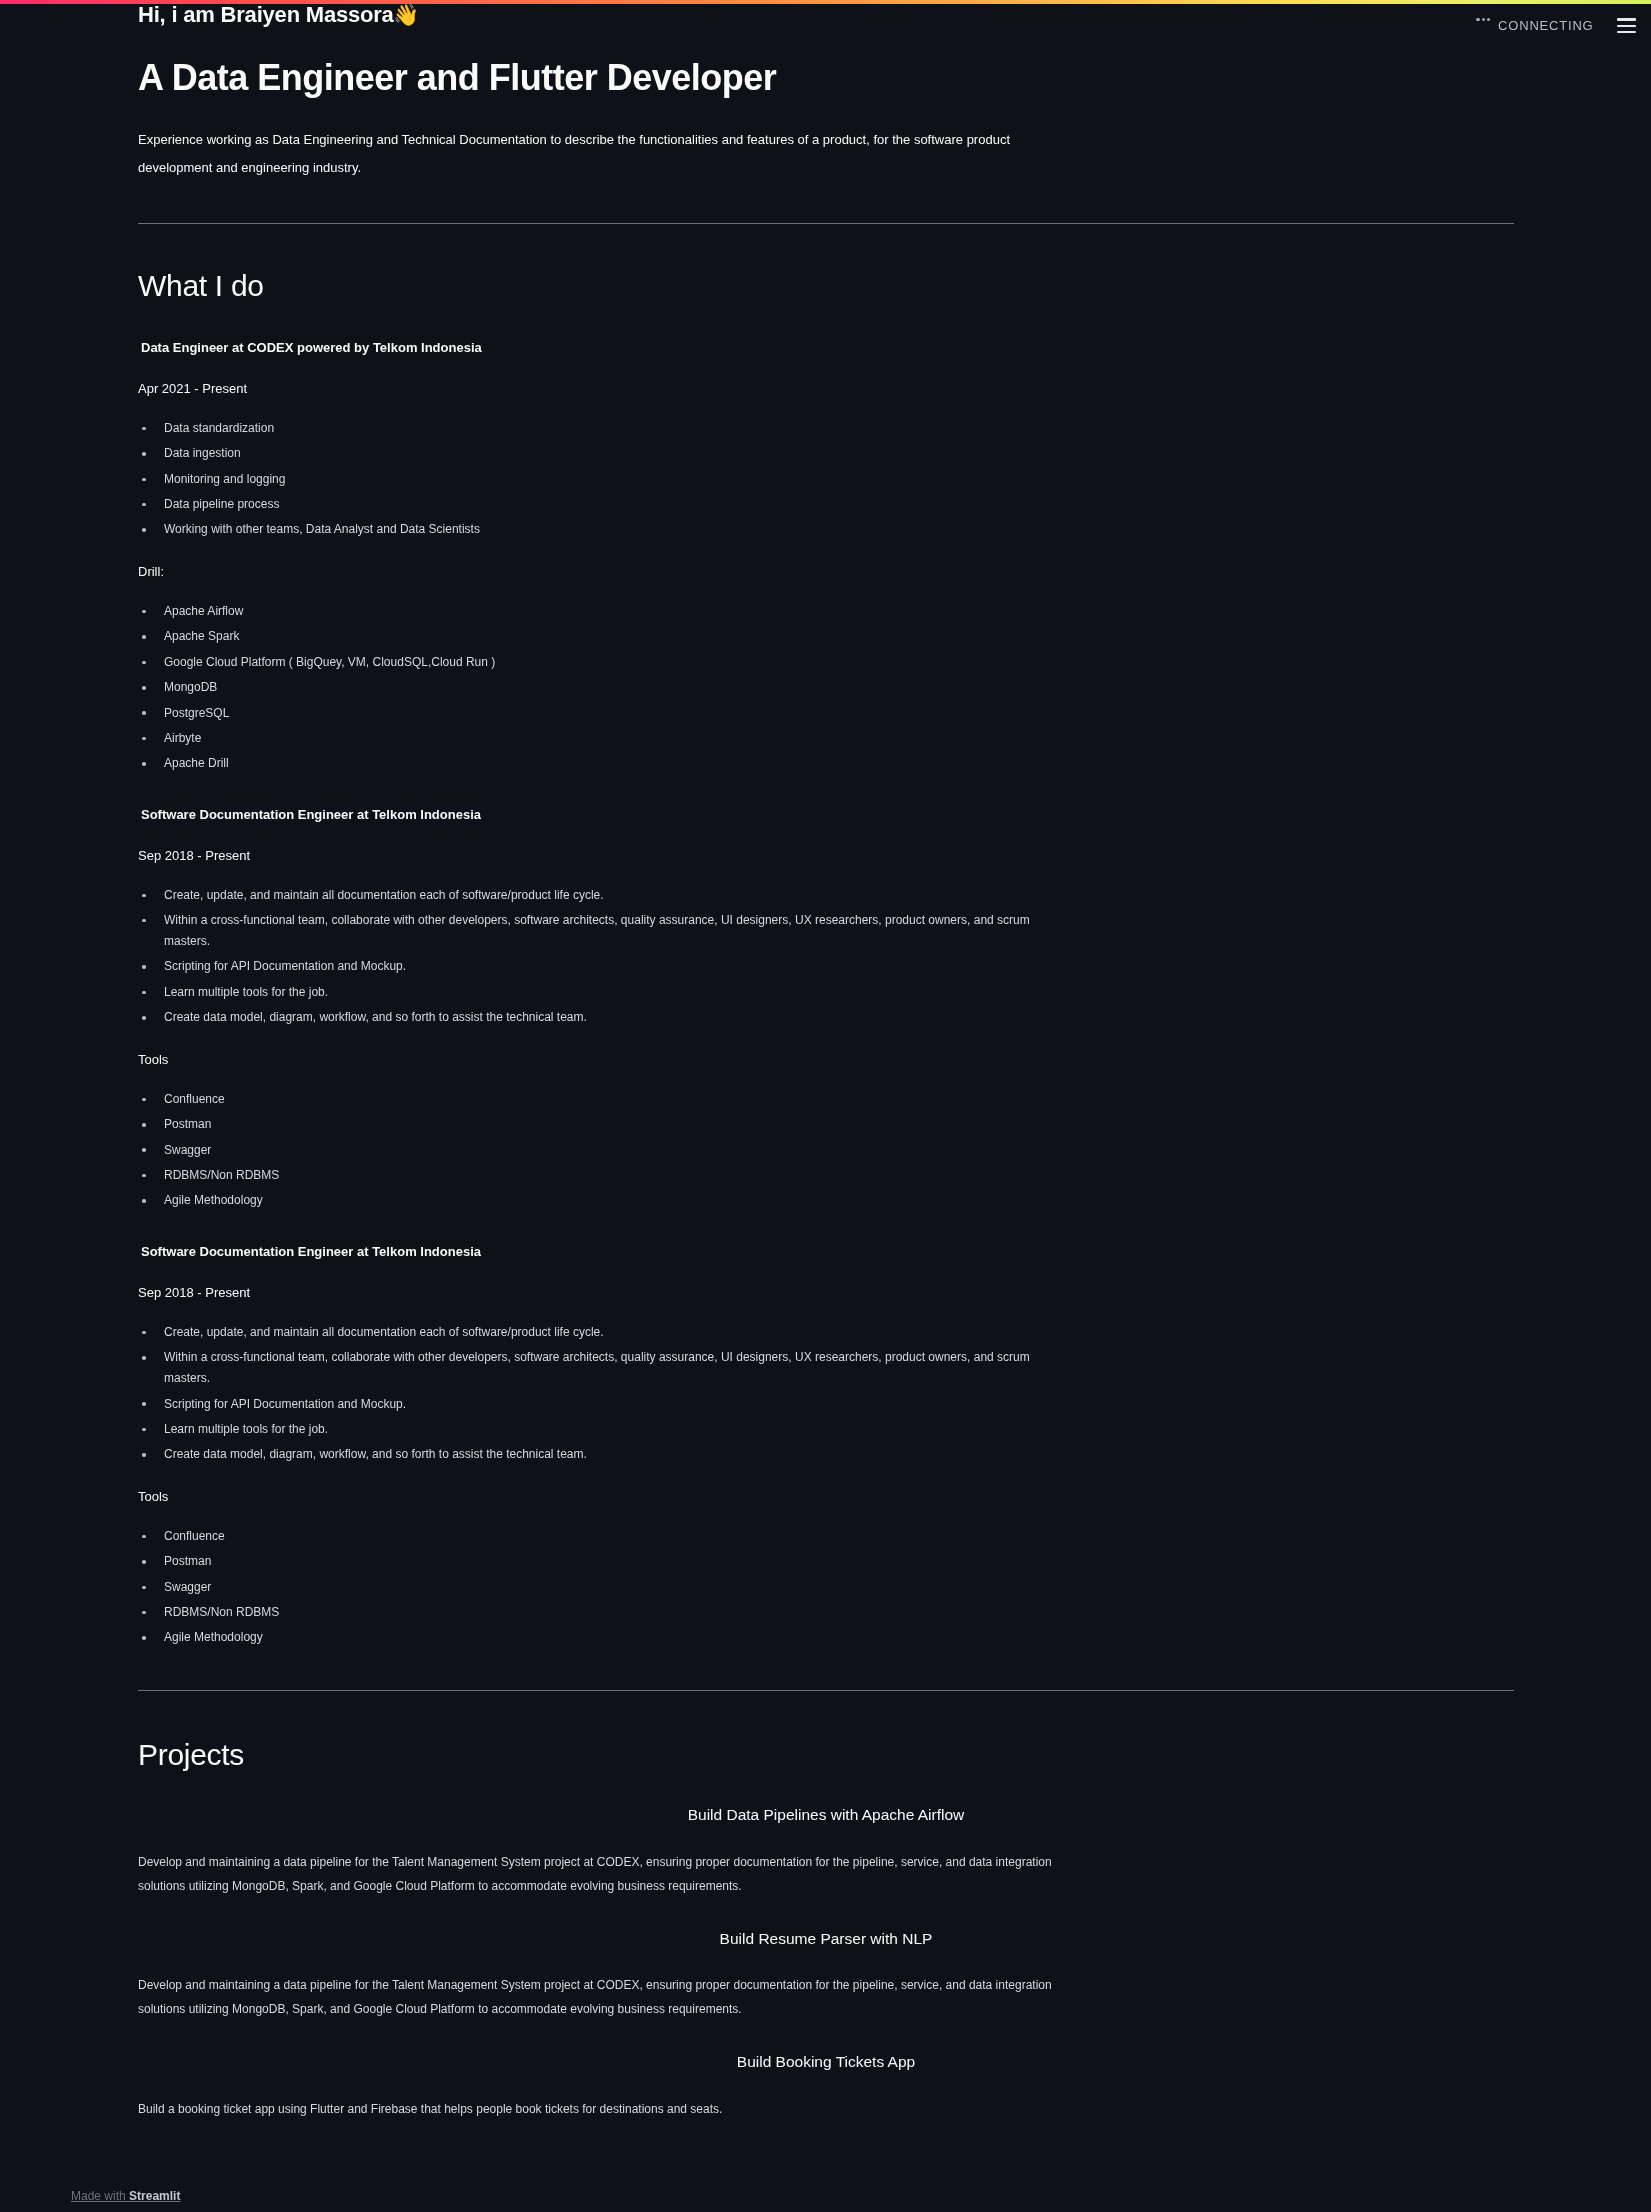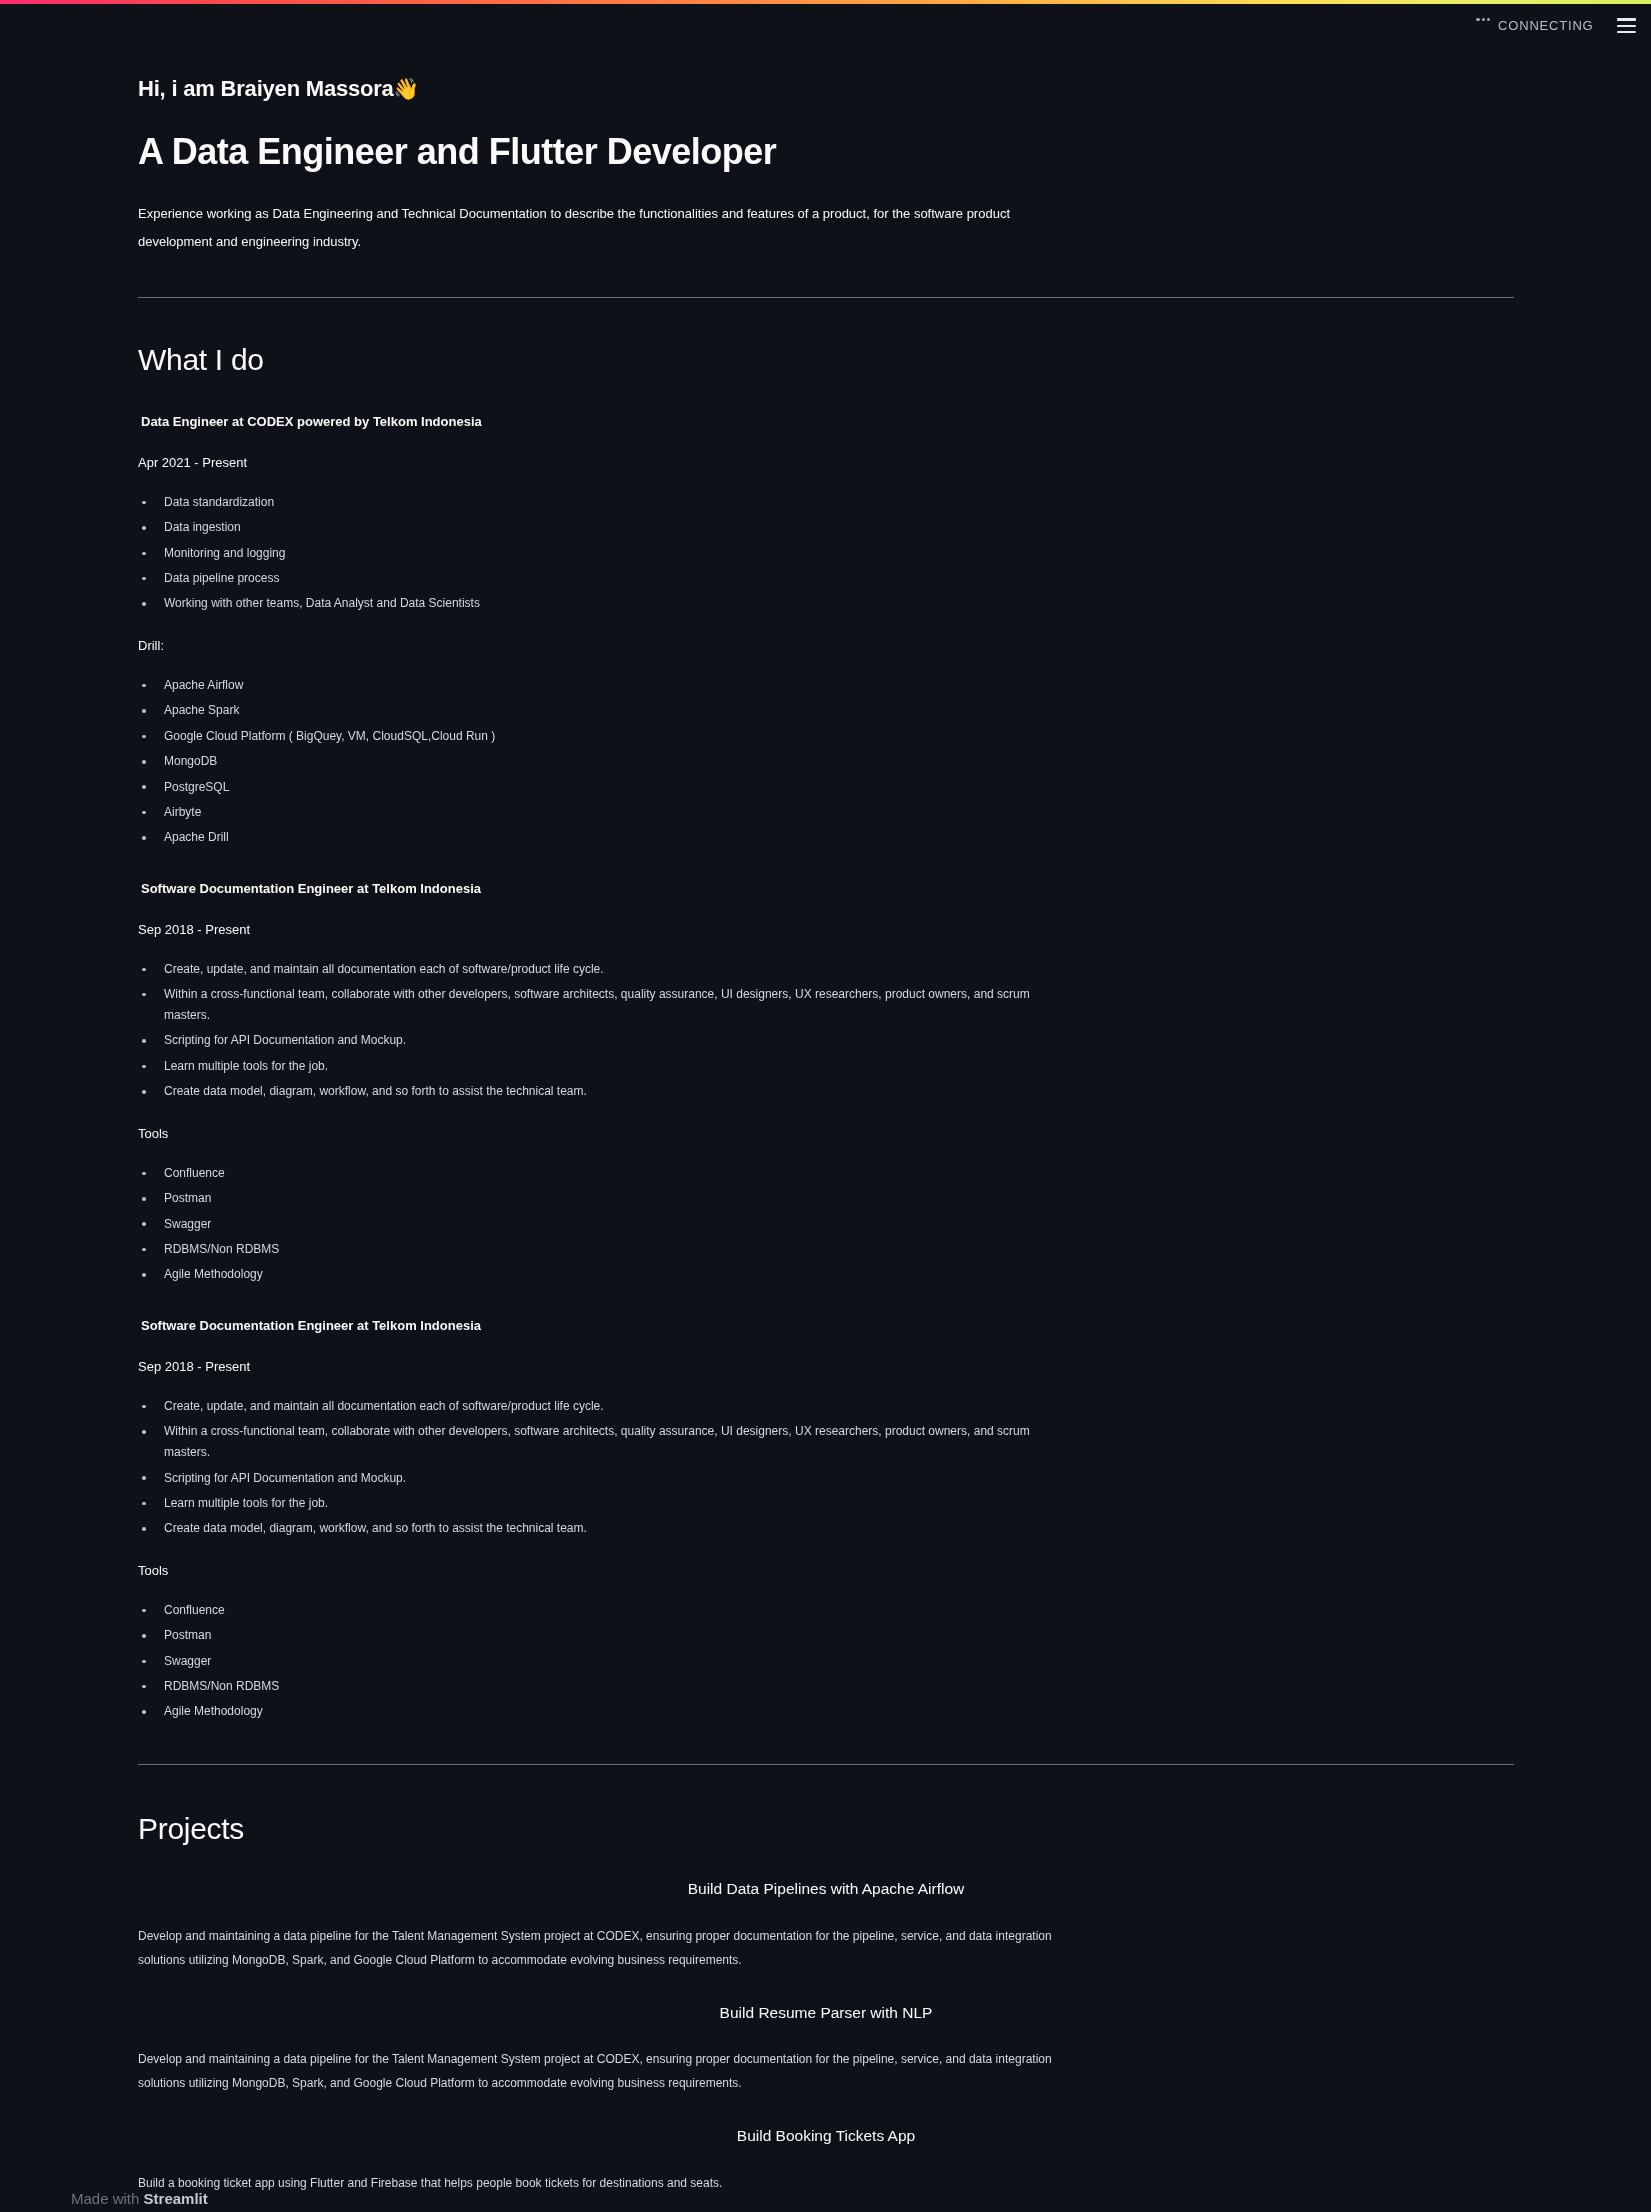--- a/index.html
+++ b/index.html
@@ -96,21 +96,21 @@
   }
   .content {
     width: 1518px;
     margin: 0 auto;
     padding: 0 0 0 0;
   }
 
   .block { padding-left: 71px; padding-right: 71px; }
 
   
-  #hero { padding-top: 74px; }
+  #hero { }
   .greeting {
     font-size: 22px;
     font-weight: 700;
     color: #fafafa;
     letter-spacing: -0.2px;
     margin: 0;
     line-height: 1.35;
   }
   .wave { font-size: 21px; }
   .headline {
@@ -223,23 +223,24 @@
     font-size: 12.6px;
     color: #9aa0ad;
     padding-top: 34px;
     line-height: 1.5;
   }
 
   #streamlit-footer {
     position: absolute;
     left: 71px;
     top: 2188px;
-    font-size: 15px;
+    font-size: 12px;
     color: #6b7280;
     line-height: 1.4;
+    text-decoration: underline;
   }
   #streamlit-footer .brand {
     color: #c3c8d2;
     font-weight: 600;
   }
 </style>
 </head>
 <body>
 
 <div id="gradient-bar"></div>

